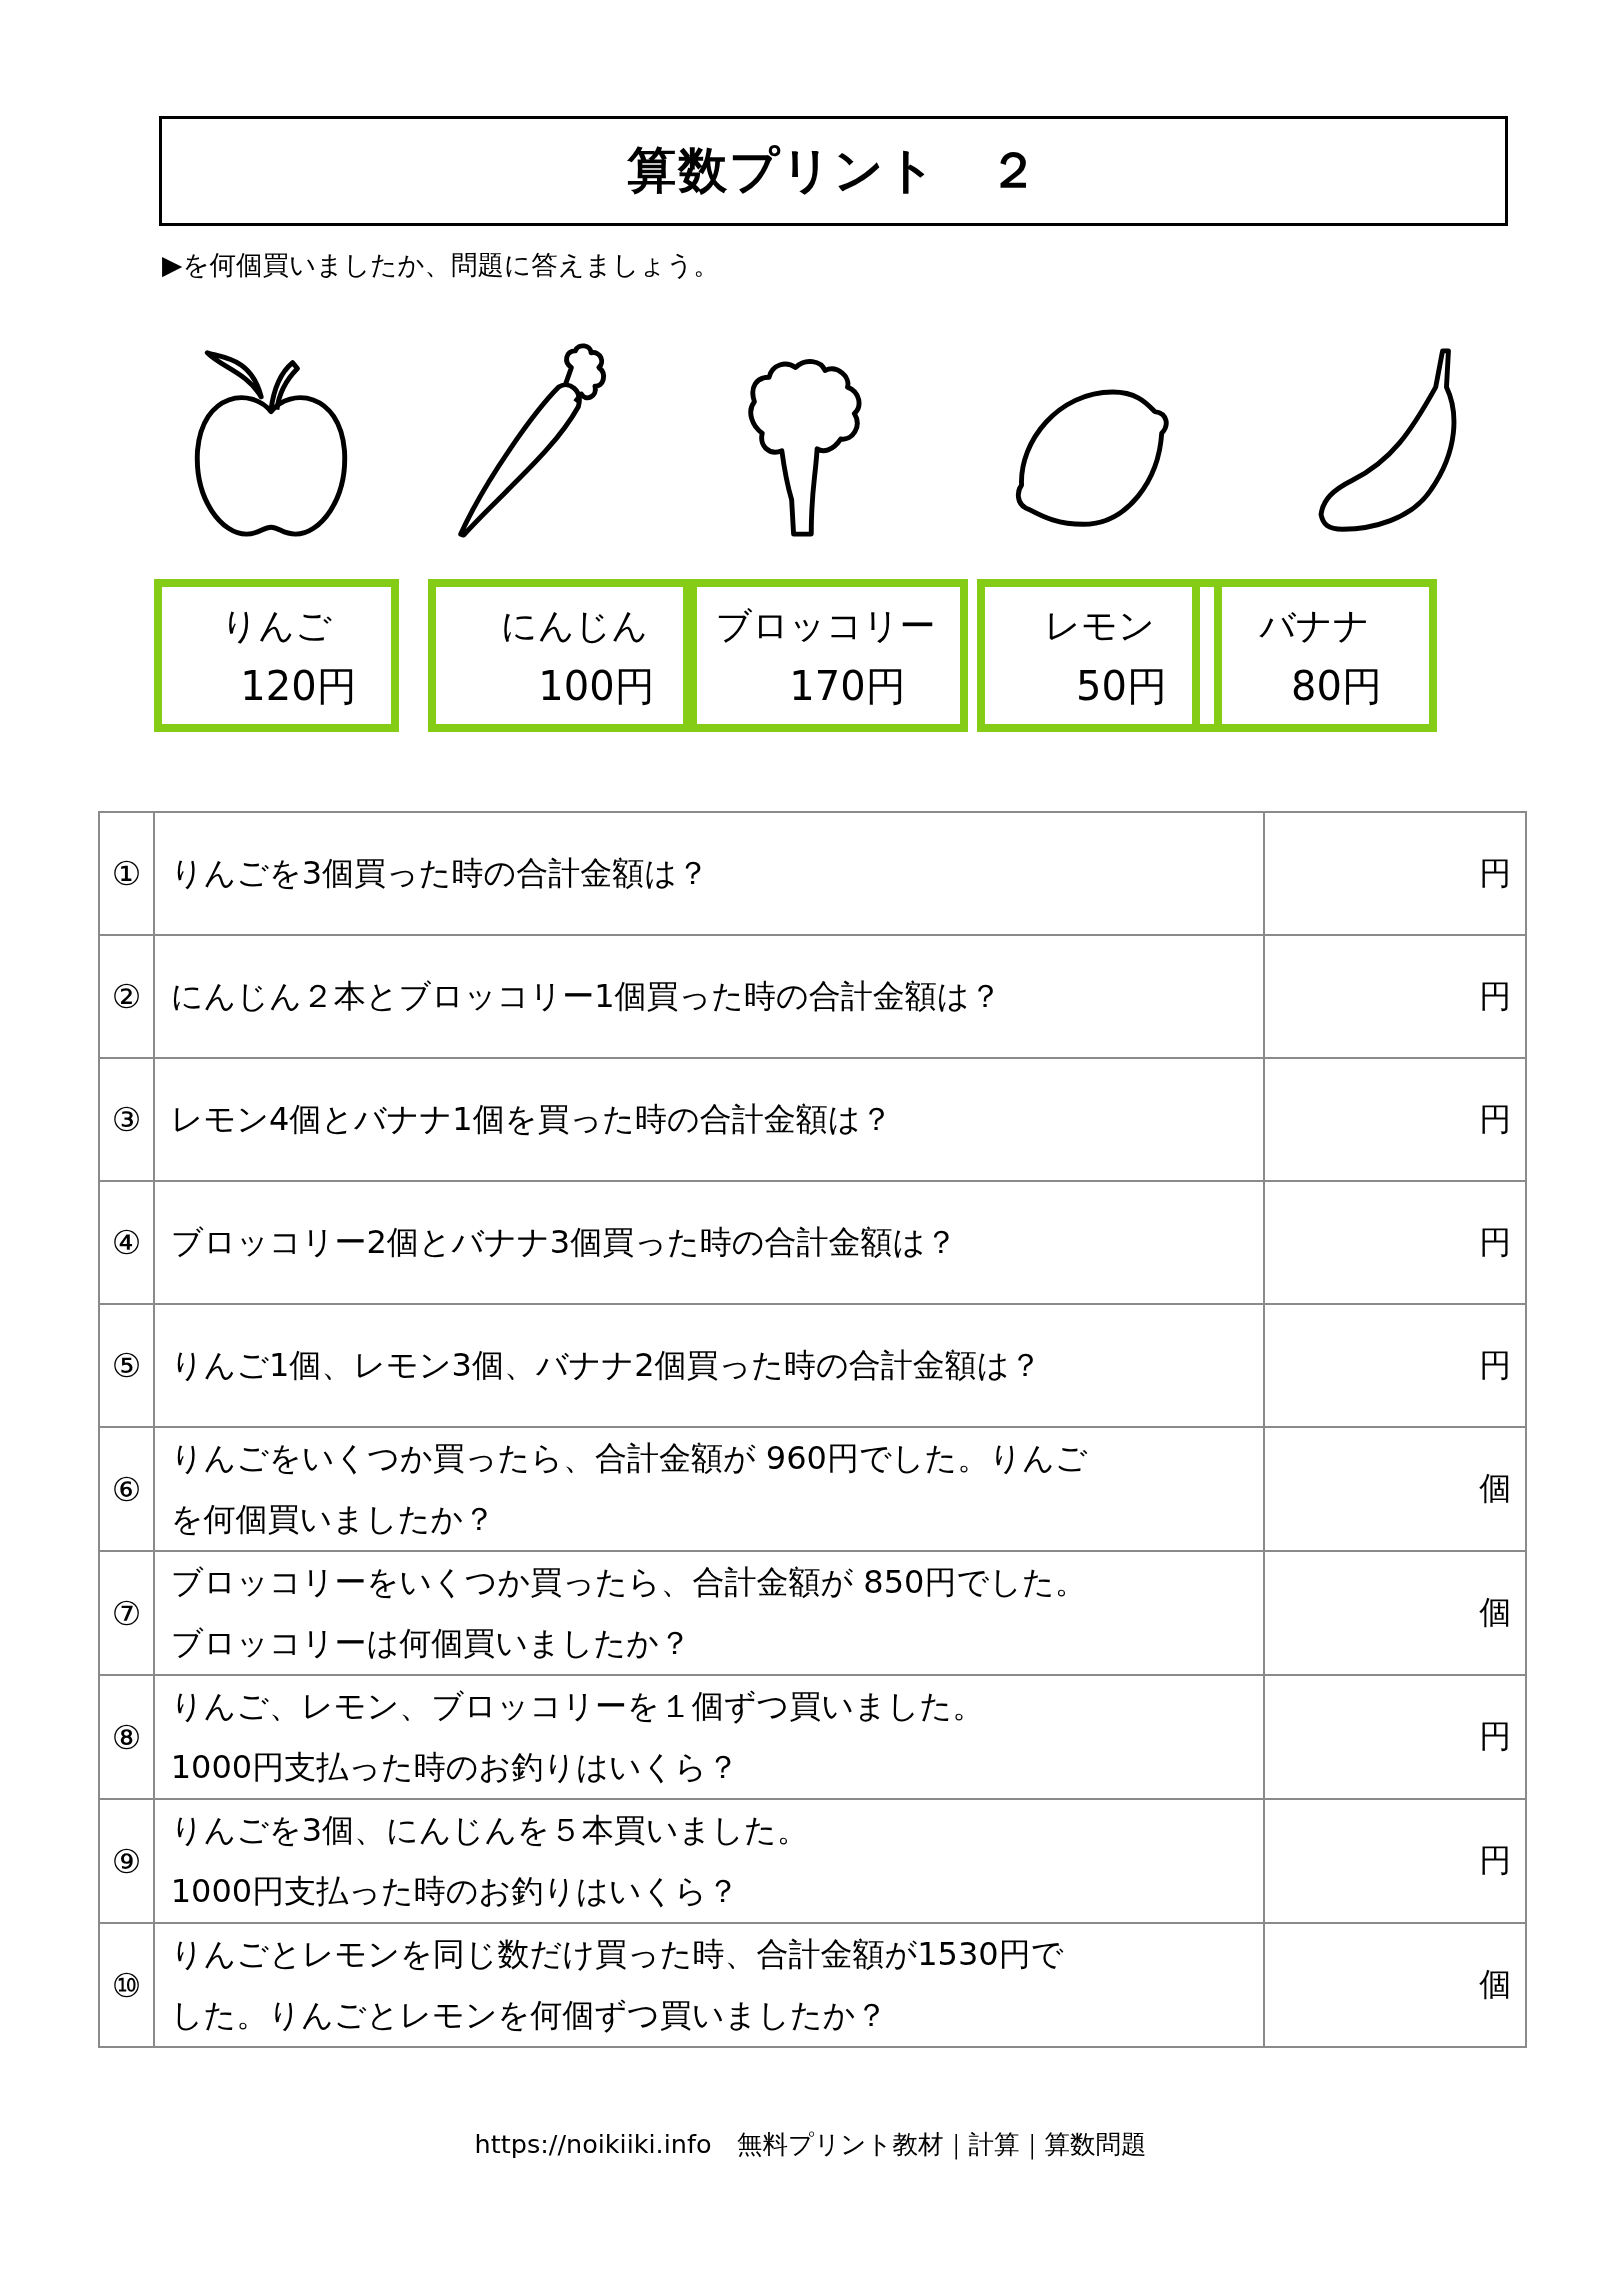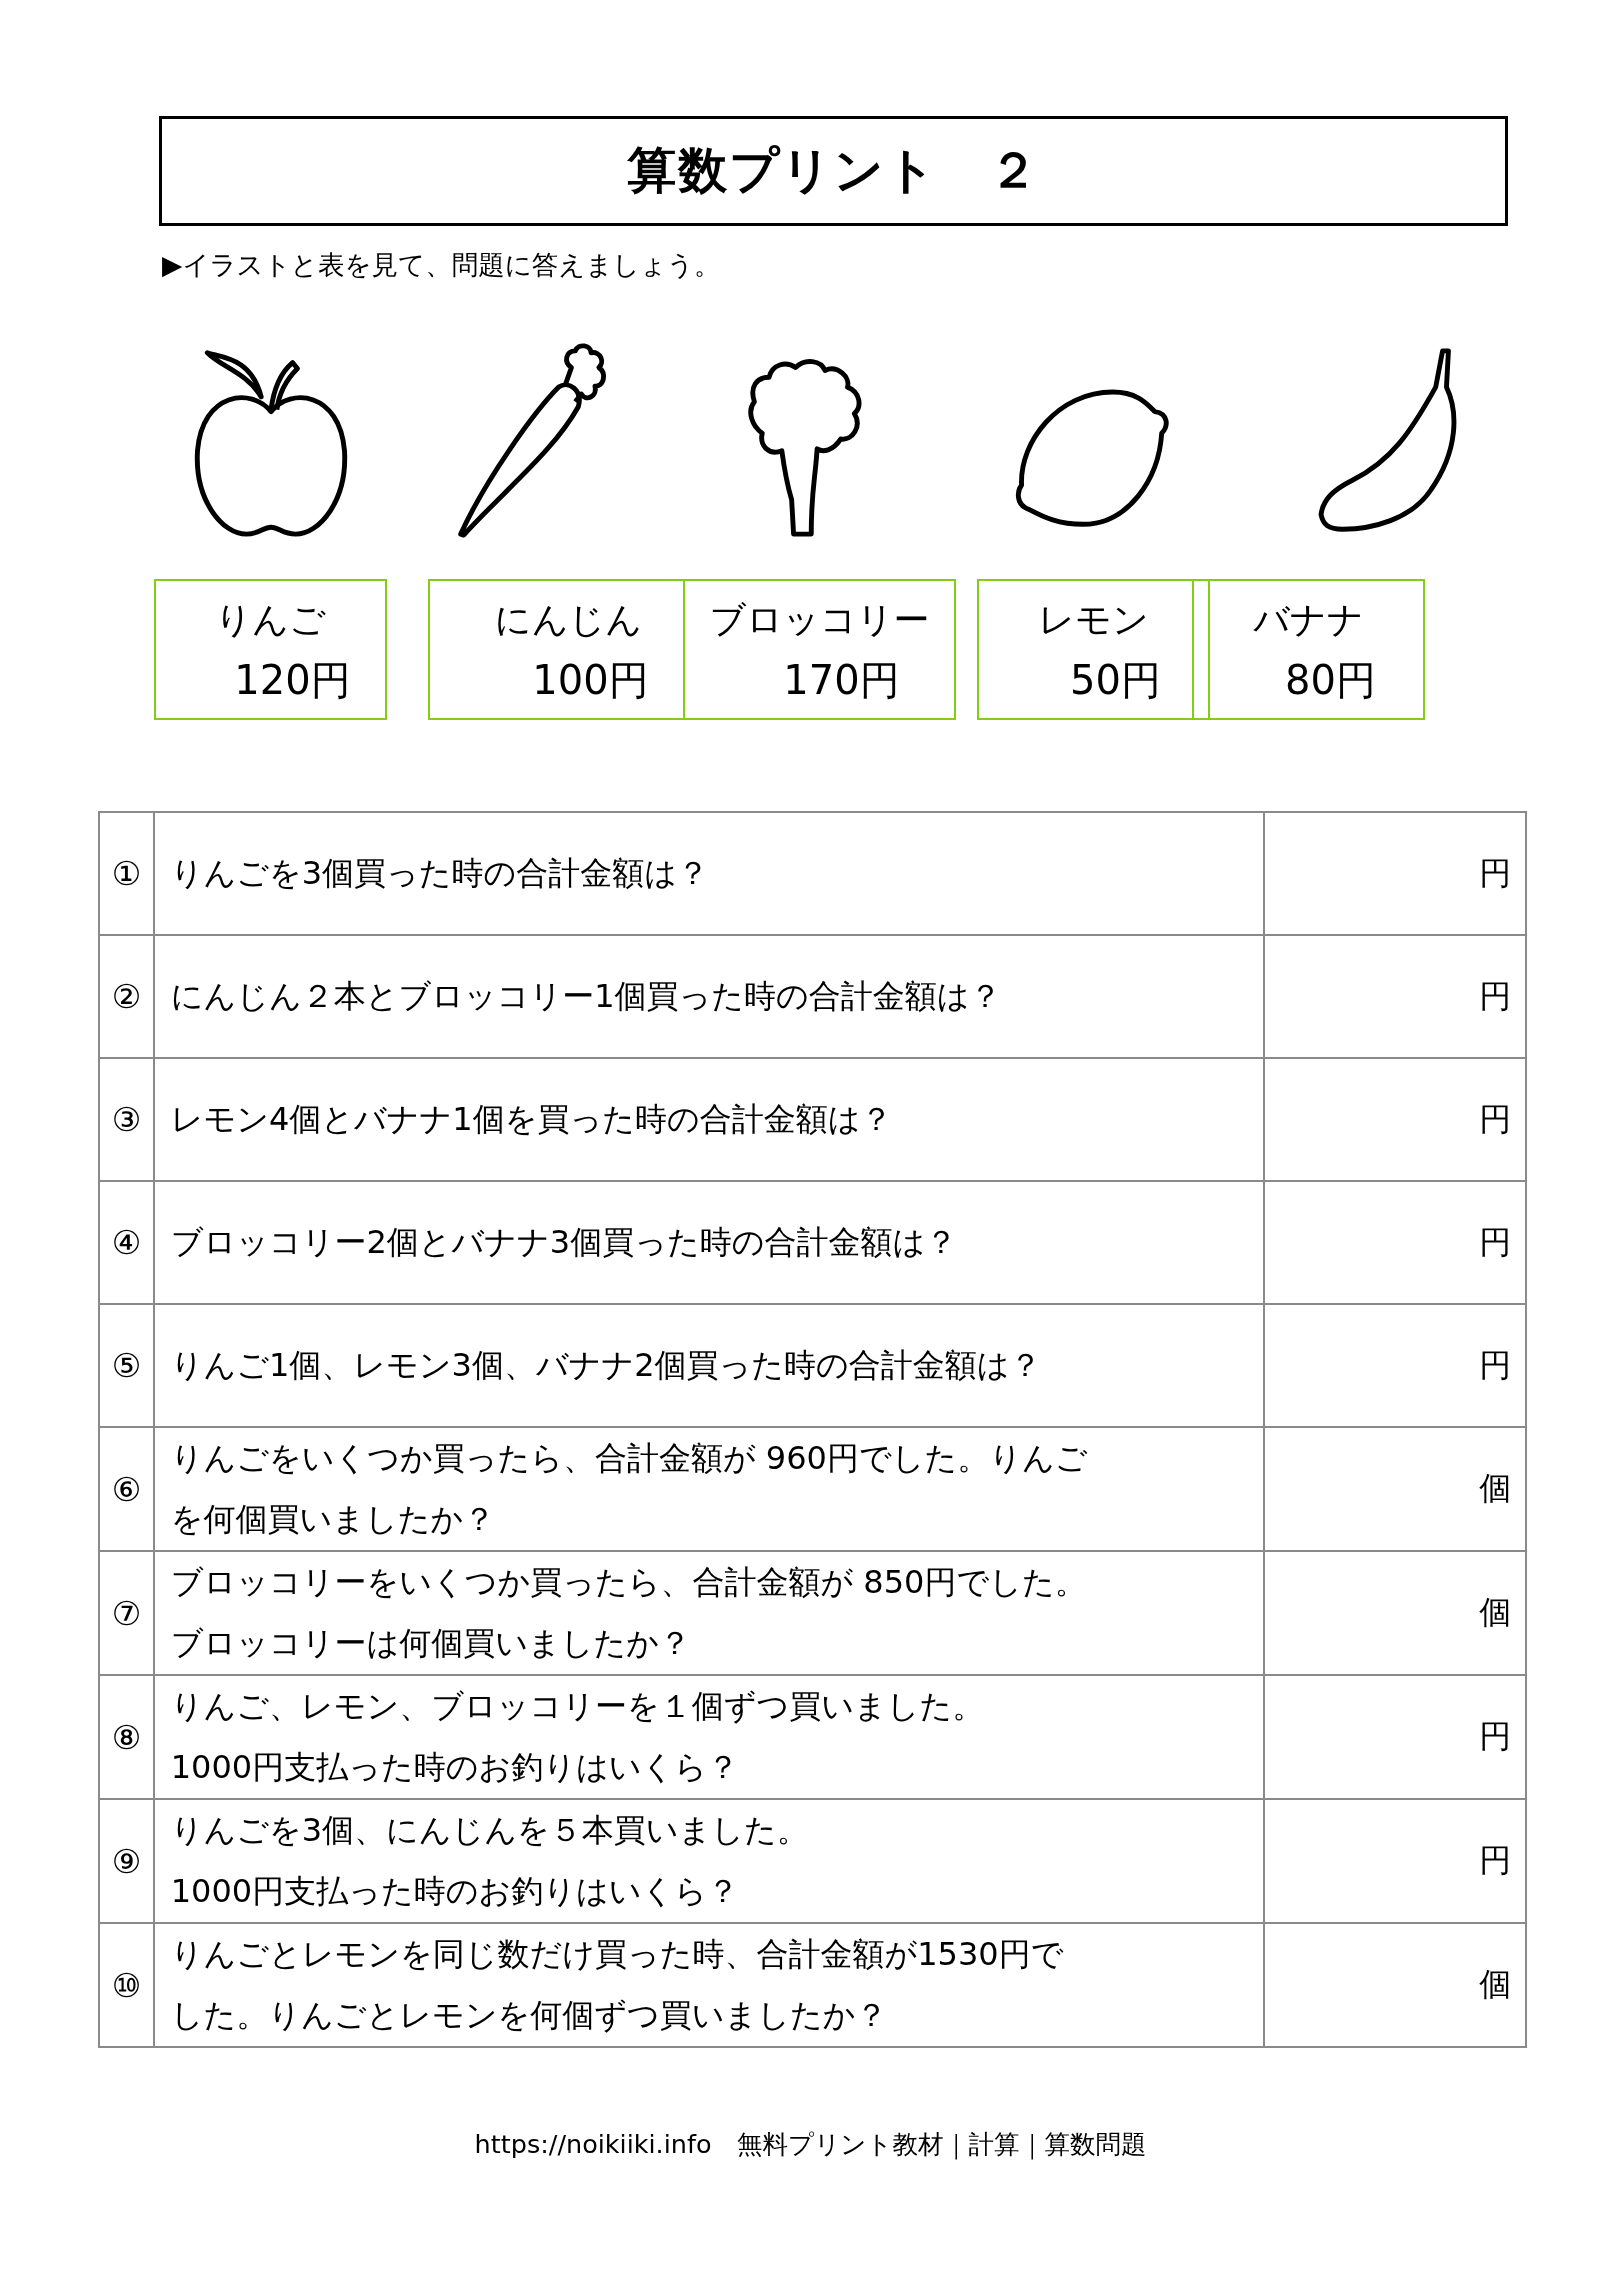--- a/index.html
+++ b/index.html
@@ -2,40 +2,40 @@
 <html><head>
 <meta charset="utf-8">
 <style>
   html, body { margin: 0; padding: 0; background: #ffffff; }
   body { width: 1621px; height: 2293px; position: relative; font-family: "DejaVu Sans", "Liberation Sans", sans-serif; color: #000; overflow: hidden; }
   .title-box { position: absolute; left: 159px; top: 116px; width: 1343px; height: 104px; border: 3.9px solid #000; display: flex; align-items: center; justify-content: center; }
   .title-text { font-size: 49px; font-weight: bold; letter-spacing: 2px; }
   .instruction { position: absolute; left: 162px; top: 247px; font-size: 26.5px; }
   .illust { position: absolute; top: 343px; width: 196px; height: 196px; }
   .illust svg { width: 100%; height: 100%; }
-  .price-box { position: absolute; top: 579px; height: 137px; border: 2px solid #84cc16; display: flex; flex-direction: column; align-items: center; justify-content: center; }
+  .price-box { position: absolute; top: 579px; height: 137px; border: 8px solid #84cc16; display: flex; flex-direction: column; align-items: center; justify-content: center; }
   .price-name { font-size: 36px; line-height: 61px; }
   .price-val { font-size: 40px; line-height: 61px; margin-left: 44px; }
   table.qs { position: absolute; left: 98px; top: 811px; width: 1429px; border-collapse: collapse; }
   table.qs td, table.qs th { border: 2px solid #8a8a8a; padding: 0; }
   table.qs th { height: 58px; font-weight: normal; font-size: 26.5px; }
   td.num { width: 53px; text-align: center; font-size: 33px; }
   td.q { width: 1092px; font-size: 32px; padding-left: 15.7px !important; line-height: 61px; }
   td.ans { text-align: right; font-size: 32px; padding-right: 13.7px !important; }
   tr.row { height: 123px; }
   .footer { position: absolute; top: 2127px; left: 0; width: 1621px; text-align: center; font-size: 25.5px; }
 </style>
 </head>
 <body>
 
 <div class="title-box">
   <span class="title-text">算数プリント　２</span>
 </div>
 
-<div class="instruction">▶イラストと表を見て、問題に答えましょう。</div>
+<div class="instruction">▶を何個買いましたか、問題に答えましょう。</div>
 
 <div class="illust" style="left:173px;">
   <svg viewBox="0 0 200 200" fill="none" stroke="#000" stroke-width="5" stroke-linejoin="round">
     <path d="M100 70 C80 45 30 50 25 110 C22 160 50 195 75 195 C88 195 92 188 100 188 C108 188 112 195 125 195 C150 195 178 160 175 110 C170 50 120 45 100 70 Z"></path>
     <path d="M100 68 C103 45 110 30 122 20 L127 26 C115 38 108 52 106 68"></path>
     <path d="M95 55 C80 30 55 25 40 10 C55 15 85 15 95 55 Z" transform="translate(-5,0)"></path>
   </svg>
 </div>
 <div class="illust" style="left:446px;">
   <svg viewBox="0 0 200 200" fill="none" stroke="#000" stroke-width="5" stroke-linejoin="round">

